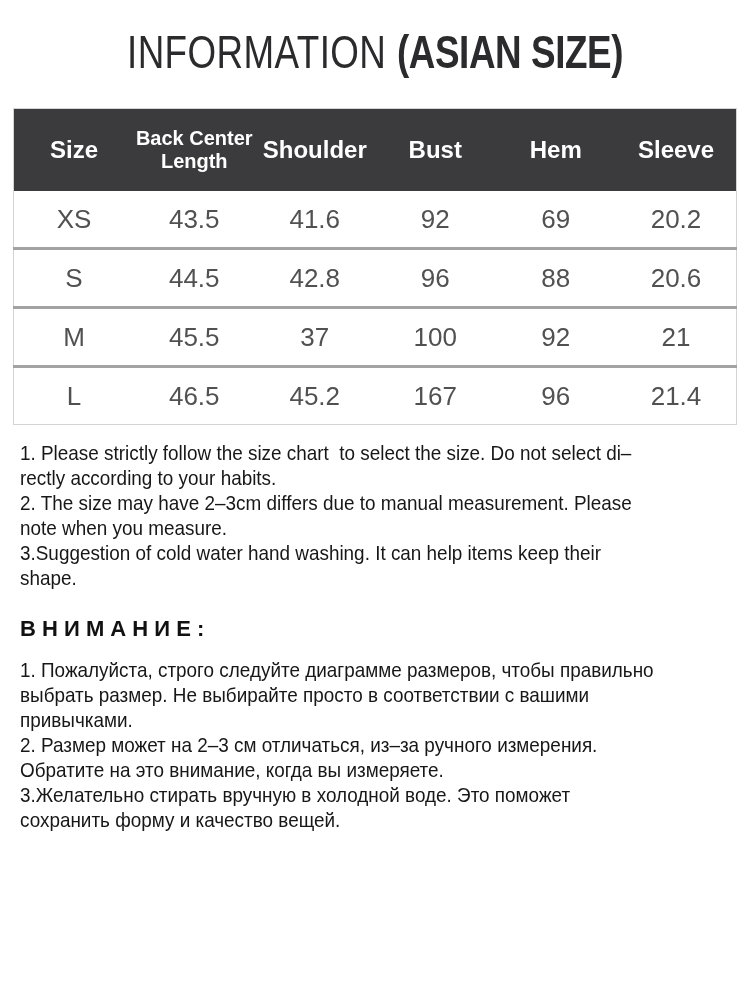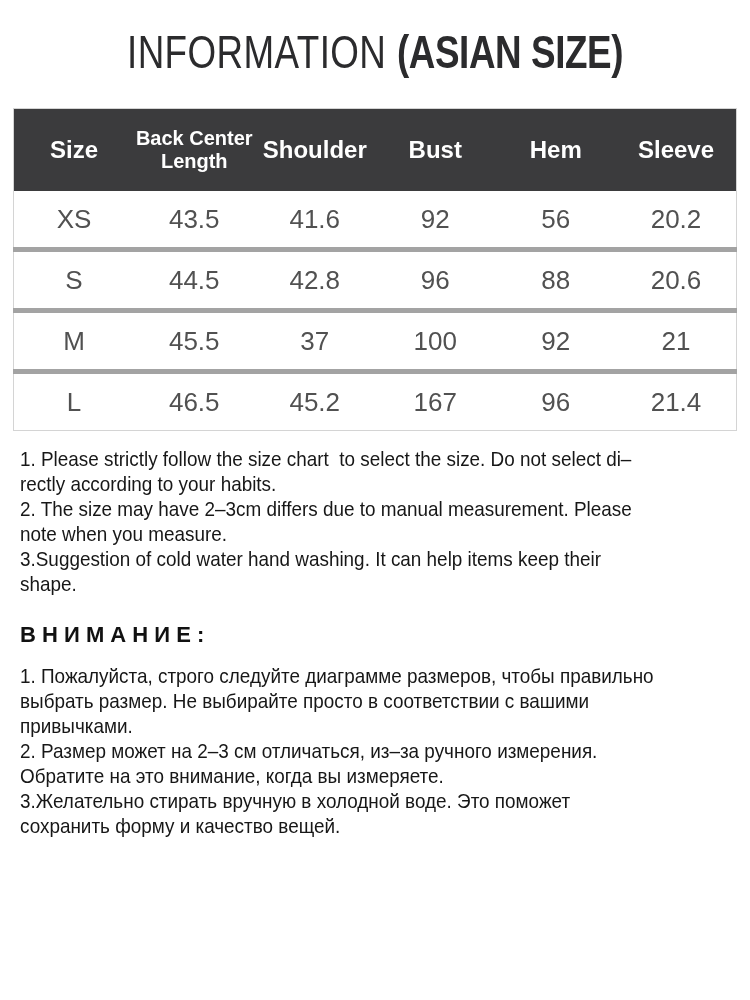--- a/index.html
+++ b/index.html
@@ -52,21 +52,21 @@
   table.size-table thead th.two-line {
     font-size: 20px;
     line-height: 23px;
   }
   table.size-table tbody td {
     height: 56px;
     text-align: center;
     vertical-align: middle;
     font-size: 26px;
     color: #515151;
-    border-bottom: 5px solid #a3a3a3;
+    border-bottom: 3px solid #a3a3a3;
     padding: 0;
   }
   table.size-table tbody tr:last-child td { border-bottom: none; }
 
   
   .text-wrap { margin: 0 20px; }
   .note-heading {
     margin: 36px 0 0 0;
     font-size: 27px;
     font-weight: bold;
@@ -117,21 +117,21 @@
       <th>Hem</th>
       <th>Sleeve</th>
     </tr>
   </thead>
   <tbody>
     <tr>
       <td>XS</td>
       <td>43.5</td>
       <td>41.6</td>
       <td>92</td>
-      <td>56</td>
+      <td>69</td>
       <td>20.2</td>
     </tr>
     <tr>
       <td>S</td>
       <td>44.5</td>
       <td>42.8</td>
       <td>96</td>
       <td>88</td>
       <td>20.6</td>
     </tr>

